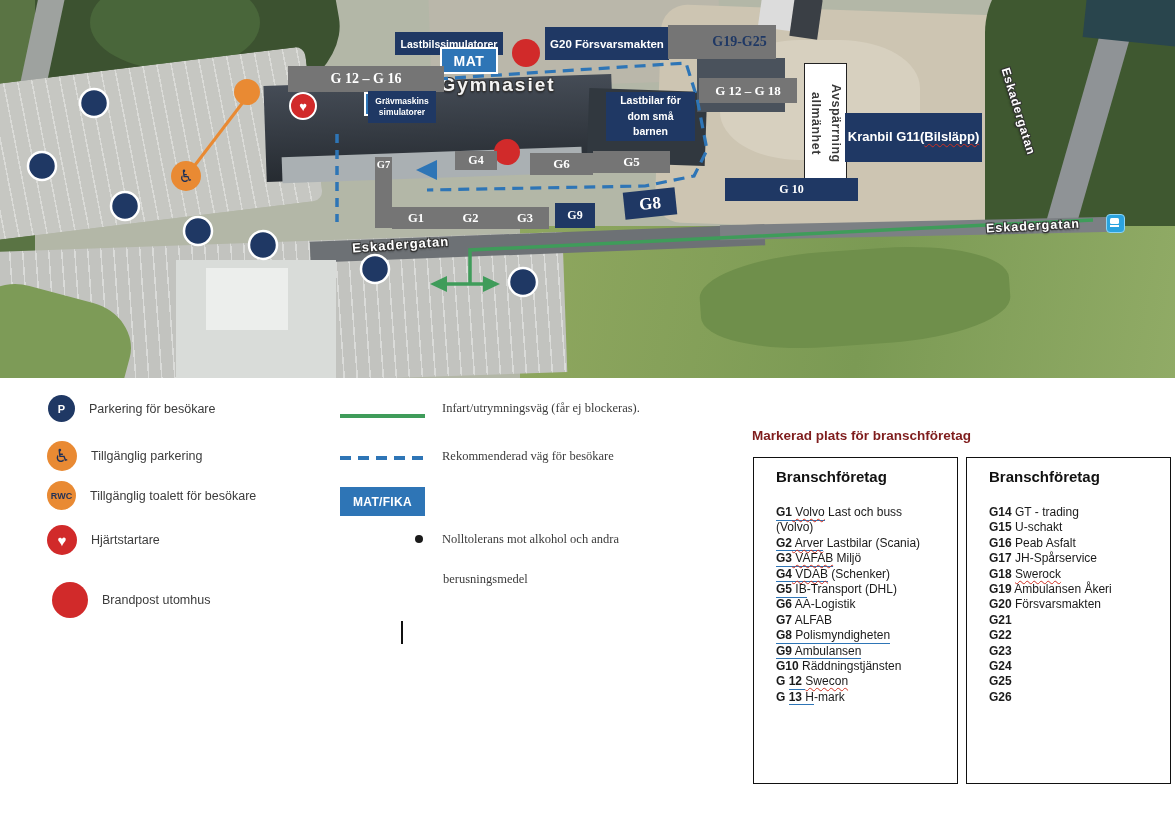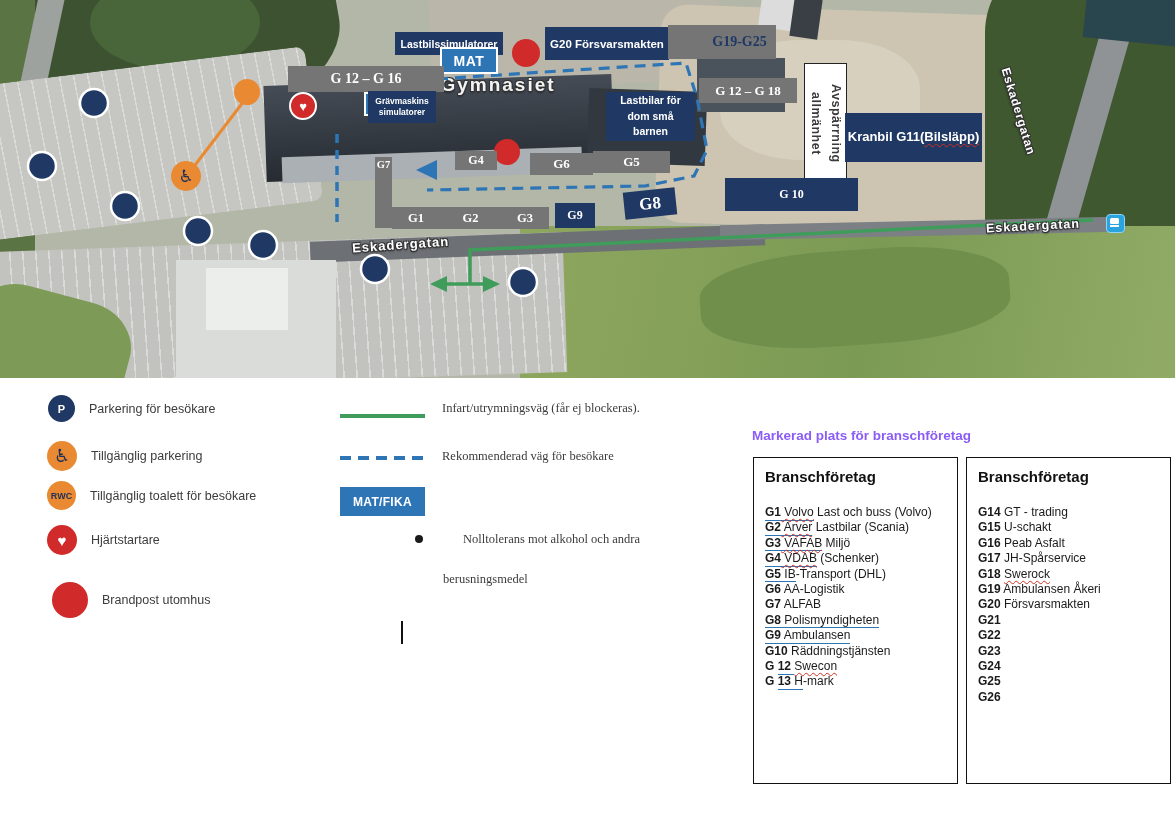--- a/index.html
+++ b/index.html
@@ -59,21 +59,21 @@
   .ov-g12g16{left:288px;top:66px;width:156px;height:26px;font-size:14px;}
   .ov-fika{left:324px;top:92px;width:47px;height:24px;font-size:13.5px;margin-left:40px;}
   .ov-grav{left:368px;top:91px;width:68px;height:32px;font-size:8.5px;line-height:1.35;}
   .ov-barn{left:606px;top:92px;width:89px;height:49px;font-size:10.5px;line-height:1.5;}
   .ov-g12g18{left:699px;top:78px;width:98px;height:25px;font-size:13px;}
   .ov-avsp{left:804px;top:63px;width:43px;height:121px;background:#fff;border:1.5px solid #222;
            color:#3a3a3a;font-weight:bold;font-size:12.5px;writing-mode:vertical-rl;letter-spacing:.5px;line-height:1.6;}
   .ov-kranbil{left:845px;top:113px;width:137px;height:49px;font-size:13px;flex-direction:row;line-height:1.55;}
   .wavy-red{text-decoration:underline;text-decoration-style:wavy;text-decoration-color:#d03022;
             text-decoration-thickness:1px;text-underline-offset:2px;}
-  .ov-g10{left:725px;top:178px;width:133px;height:33px;font-size:12px;font-family:"Liberation Serif","DejaVu Serif",serif;}
+  .ov-g10{left:725px;top:178px;width:133px;height:23px;font-size:12px;font-family:"Liberation Serif","DejaVu Serif",serif;}
   .ov-g7{left:375px;top:157px;width:17px;height:71px;font-size:10.5px;align-items:flex-start;padding-top:2px;}
   .ov-g4{left:455px;top:151px;width:42px;height:19px;font-size:12px;}
   .ov-g6{left:530px;top:153px;width:63px;height:22px;font-size:13px;}
   .ov-g5{left:593px;top:151px;width:77px;height:22px;font-size:13px;}
   .ov-g8{left:624px;top:190px;width:52px;height:27px;font-size:17px;transform:rotate(-6deg);
          font-family:"Liberation Serif","DejaVu Serif",serif;font-weight:bold;}
   .ov-g9{left:555px;top:203px;width:40px;height:25px;font-size:12px;font-family:"Liberation Serif","DejaVu Serif",serif;}
   .ov-g123{left:392px;top:207px;width:157px;height:22px;font-size:12.5px;justify-content:space-between;padding:0 16px;}
 
   
@@ -96,23 +96,23 @@
   .lg-green{position:absolute;left:340px;top:414px;width:85px;height:3.5px;background:#3f9c5a;}
   .lg-dash{position:absolute;left:340px;top:456px;width:88px;height:4px;
            background:repeating-linear-gradient(90deg,#2e75b6 0 11px,transparent 11px 18px);}
   .lg-matfika{position:absolute;left:340px;top:487px;width:85px;height:29px;background:#2e75b6;color:#fff;
               font-weight:bold;font-size:12px;display:flex;align-items:center;justify-content:center;letter-spacing:.3px;}
   .lg-text{position:absolute;color:#3b3b3b;font-size:12.5px;font-family:Liberation Serif, serif;}
   .lg-bullet{position:absolute;left:415px;top:535px;width:8px;height:8px;border-radius:50%;background:#1a1a1a;}
   .cursor{position:absolute;left:401px;top:621px;width:1.5px;height:23px;background:#111;}
 
   
-  .sec-title{position:absolute;left:752px;top:428px;font-size:13.5px;font-weight:bold;color:#8b5cf6;}
+  .sec-title{position:absolute;left:752px;top:428px;font-size:13.5px;font-weight:bold;color:#7f1d1d;}
   .cbox{position:absolute;top:457px;width:205px;height:327px;border:1.5px solid #111;box-sizing:border-box;
-        padding:10px 11px;background:#fff;}
+        padding:10px 22px;background:#fff;}
   .cbox1{left:753px;} .cbox2{left:966px;}
   .cbox h3{margin:0 0 20px 0;font-size:15px;color:#111;}
   .c-row{white-space:pre-wrap;font-size:12px;line-height:15.4px;color:#1a1a1a;}
   .c-row .b{font-weight:bold;}
   .c-row .u{border-bottom:1.5px solid #2e75b6;padding-bottom:.5px;}
   .c-row .w{text-decoration:underline;text-decoration-style:wavy;text-decoration-color:#d03022;
             text-decoration-thickness:1px;text-underline-offset:2px;}
 </style>
 </head>
 <body>
@@ -234,21 +234,21 @@
     <span class="licon li-brand"></span>
     <span>Brandpost utomhus</span>
   </div>
 
   <div class="lg-green"></div>
   <span class="lg-text" style="left:442px;top:401px;">Infart/utrymningsväg (får ej blockeras).</span>
   <div class="lg-dash"></div>
   <span class="lg-text" style="left:442px;top:449px;">Rekommenderad väg för besökare</span>
   <div class="lg-matfika">MAT/FIKA</div>
   <div class="lg-bullet"></div>
-  <span class="lg-text" style="left:442px;top:532px;margin-left:21px;">Nolltolerans mot alkohol och andra</span>
+  <span class="lg-text" style="left:442px;top:532px;">Nolltolerans mot alkohol och andra</span>
   <span class="lg-text" style="left:443px;top:572px;">berusningsmedel</span>
   <div class="cursor"></div>
 
   <div class="sec-title">Markerad plats för branschföretag</div>
   <div class="cbox cbox1">
     <h3>Branschföretag</h3>
     <div>
         <div class="c-row"><span class="b u">G1</span><span class="u w"> Volvo</span><span> Last och buss (Volvo)</span></div>
         <div class="c-row"><span class="b u">G2</span><span class="u w"> Arver</span><span> Lastbilar (Scania)</span></div>
         <div class="c-row"><span class="b u">G3</span><span class="u w"> VAFAB</span><span> Miljö</span></div>

